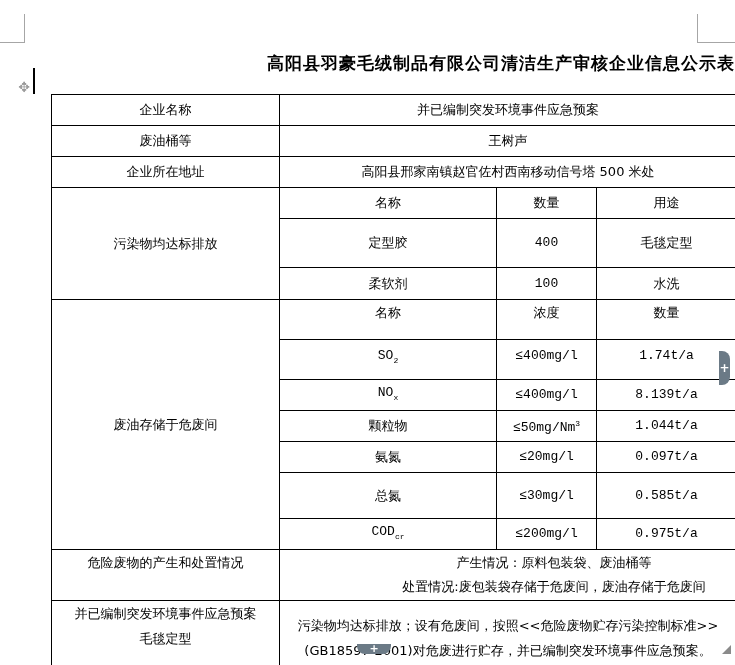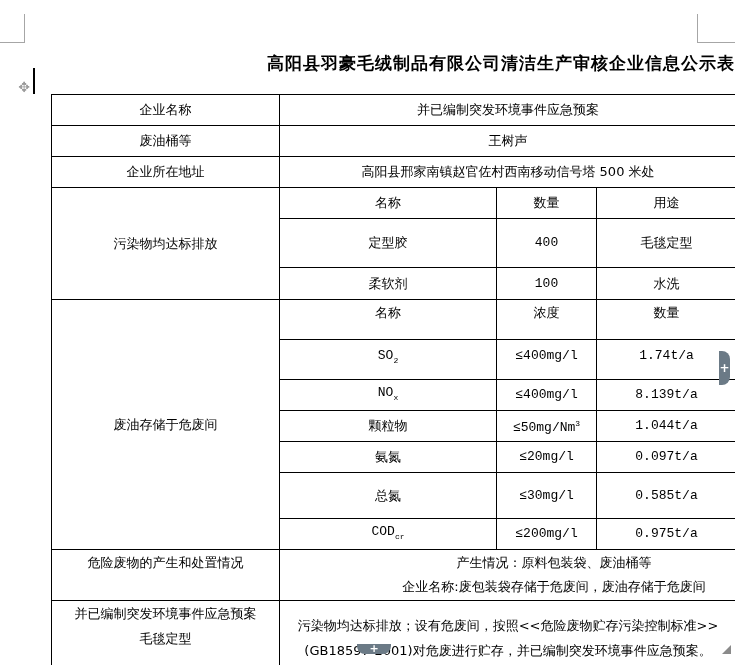--- a/index.html
+++ b/index.html
@@ -104,21 +104,21 @@
   <tr style="height:31px">
     <td class="mono"><span>COD</span><sub>cr</sub></td>
     <td class="mono">≤200mg/l</td>
     <td class="mono">0.975t/a</td>
   </tr>
 
   <tr style="height:51px">
     <td style="vertical-align:top;padding-top:3px">危险废物的产生和处置情况</td>
     <td colspan="3" class="left-align" style="line-height:24px">
       <div>产生情况：原料包装袋、废油桶等</div>
-      <div>企业名称:废包装袋存储于危废间，废油存储于危废间</div>
+      <div>处置情况:废包装袋存储于危废间，废油存储于危废间</div>
     </td>
   </tr>
 
   <tr style="height:75px">
     <td style="vertical-align:top;line-height:25px">
       <div>并已编制突发环境事件应急预案</div>
       <div>毛毯定型</div>
     </td>
     <td colspan="3" style="line-height:25px;padding:0 6px">污染物均达标排放；设有危废间，按照&lt;&lt;危险废物贮存污染控制标准&gt;&gt;(GB18597-2001)对危废进行贮存，并已编制突发环境事件应急预案。</td>
   </tr>

